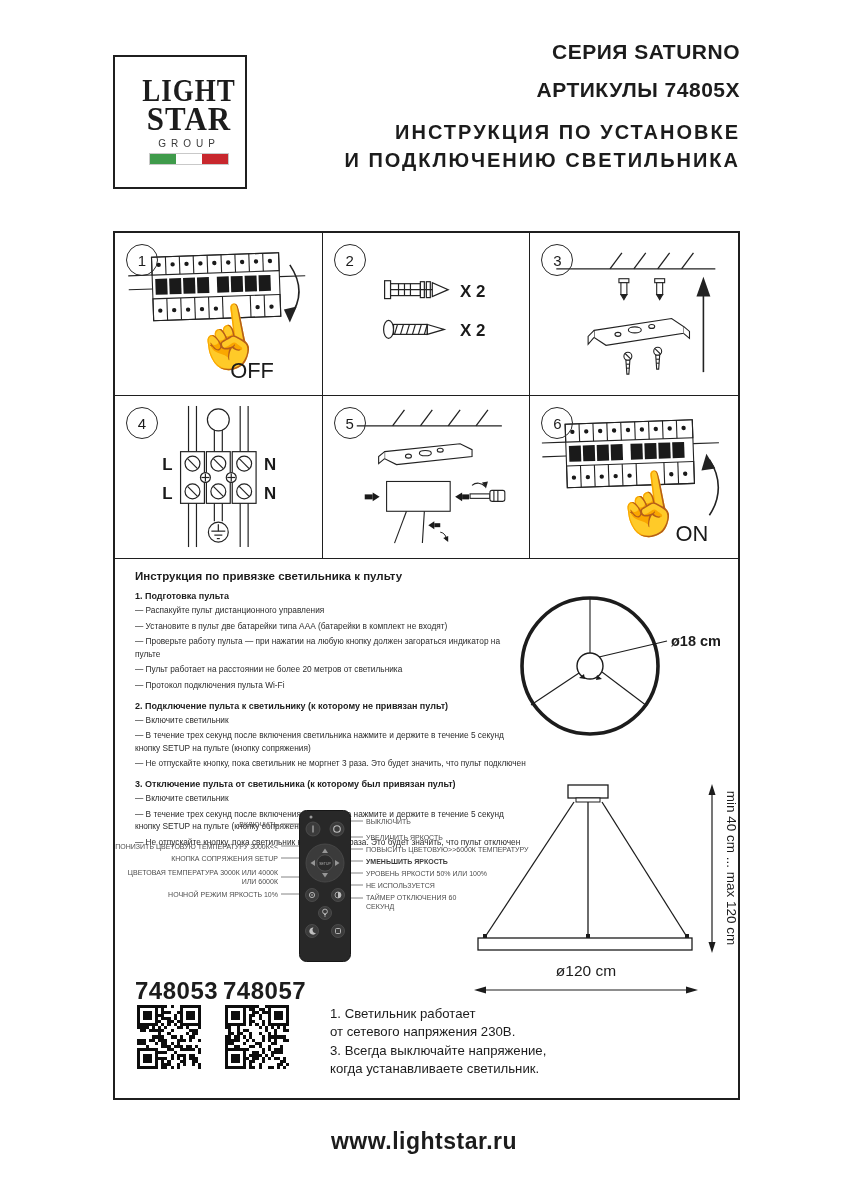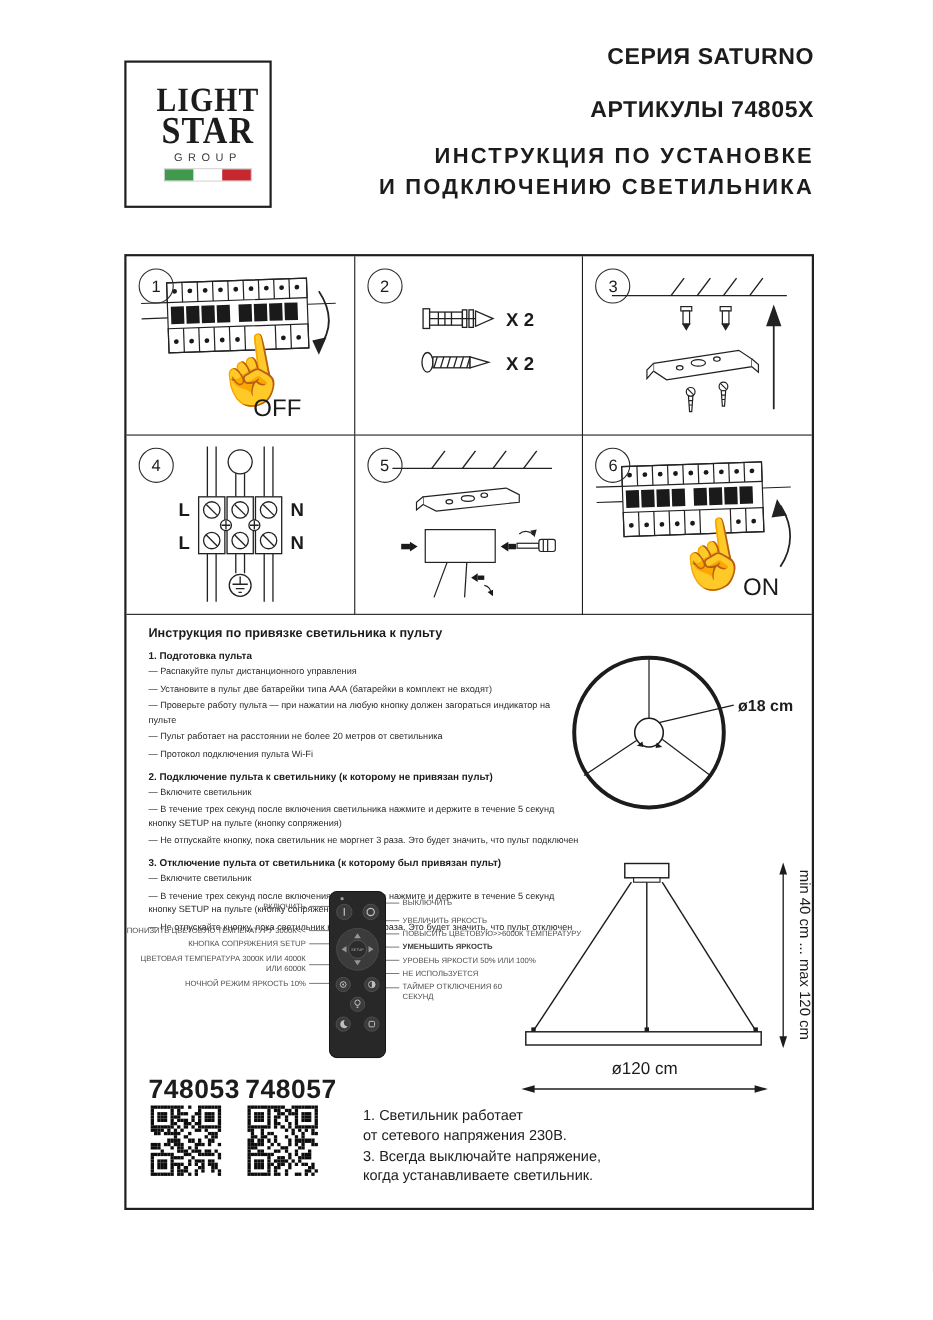--- a/index.html
+++ b/index.html
@@ -9,21 +9,21 @@
   .logo-box{position:absolute;left:113px;top:55px;width:112px;height:130px;
             border:2px solid #1f1f1f;display:flex;flex-direction:column;align-items:center;justify-content:center;padding-left:18px;}
   .logo-light{font-family:"Liberation Serif",serif;font-weight:bold;font-size:27px;line-height:0.92;letter-spacing:1px;transform:scaleY(1.15);}
   .logo-star{font-family:"Liberation Serif",serif;font-weight:bold;font-size:31px;line-height:0.95;letter-spacing:1px;transform:scaleY(1.12);}
   .logo-group{font-size:10px;letter-spacing:5px;margin-top:5px;color:#3a3a3a;}
   .flag{display:flex;width:78px;height:10px;margin-top:4px;border:1px solid #c9c9c9;}
   .flag i{flex:1;display:block;}
   .flag .g{background:#3f9b4b;}.flag .w{background:#fff;}.flag .r{background:#c8272d;}
   .hdr-right{position:absolute;right:108px;top:40px;text-align:right;font-weight:bold;}
   .hdr-series{font-size:21px;letter-spacing:0.5px;}
-  .hdr-article{font-size:21px;letter-spacing:0.5px;margin-top:24px;}
+  .hdr-article{font-size:21px;letter-spacing:0.5px;margin-top:14px;}
   .hdr-title{margin-top:16px;font-size:20px;letter-spacing:2px;line-height:1.4;}
   
   .mainbox{position:absolute;left:113px;top:231px;width:623px;height:865px;border:2px solid #1f1f1f;}
   .steps{display:grid;grid-template-columns:1fr 1fr 1fr;grid-auto-rows:163px;}
   .cell{position:relative;border-right:1.4px solid #1f1f1f;border-bottom:1.4px solid #1f1f1f;}
   .cell.last{border-right:none;}
   .stepnum{position:absolute;left:11px;top:11px;width:30px;height:30px;border:1.4px solid #2a2a2a;border-radius:50%;
            display:flex;align-items:center;justify-content:center;font-size:15px;z-index:2;}
   .cell svg{position:absolute;inset:0;width:100%;height:100%;}
   
@@ -1374,13 +1374,14 @@
 
       <div class="notes">
         <div>1. Светильник работает</div>
         <div>от сетевого напряжения 230В.</div>
         <div>3. Всегда выключайте напряжение,</div>
         <div>когда устанавливаете светильник.</div>
       </div>
     </div>
   </div>
 
+  <div class="footer">www.lightstar.ru</div>
 </div>
 
 </body></html>

